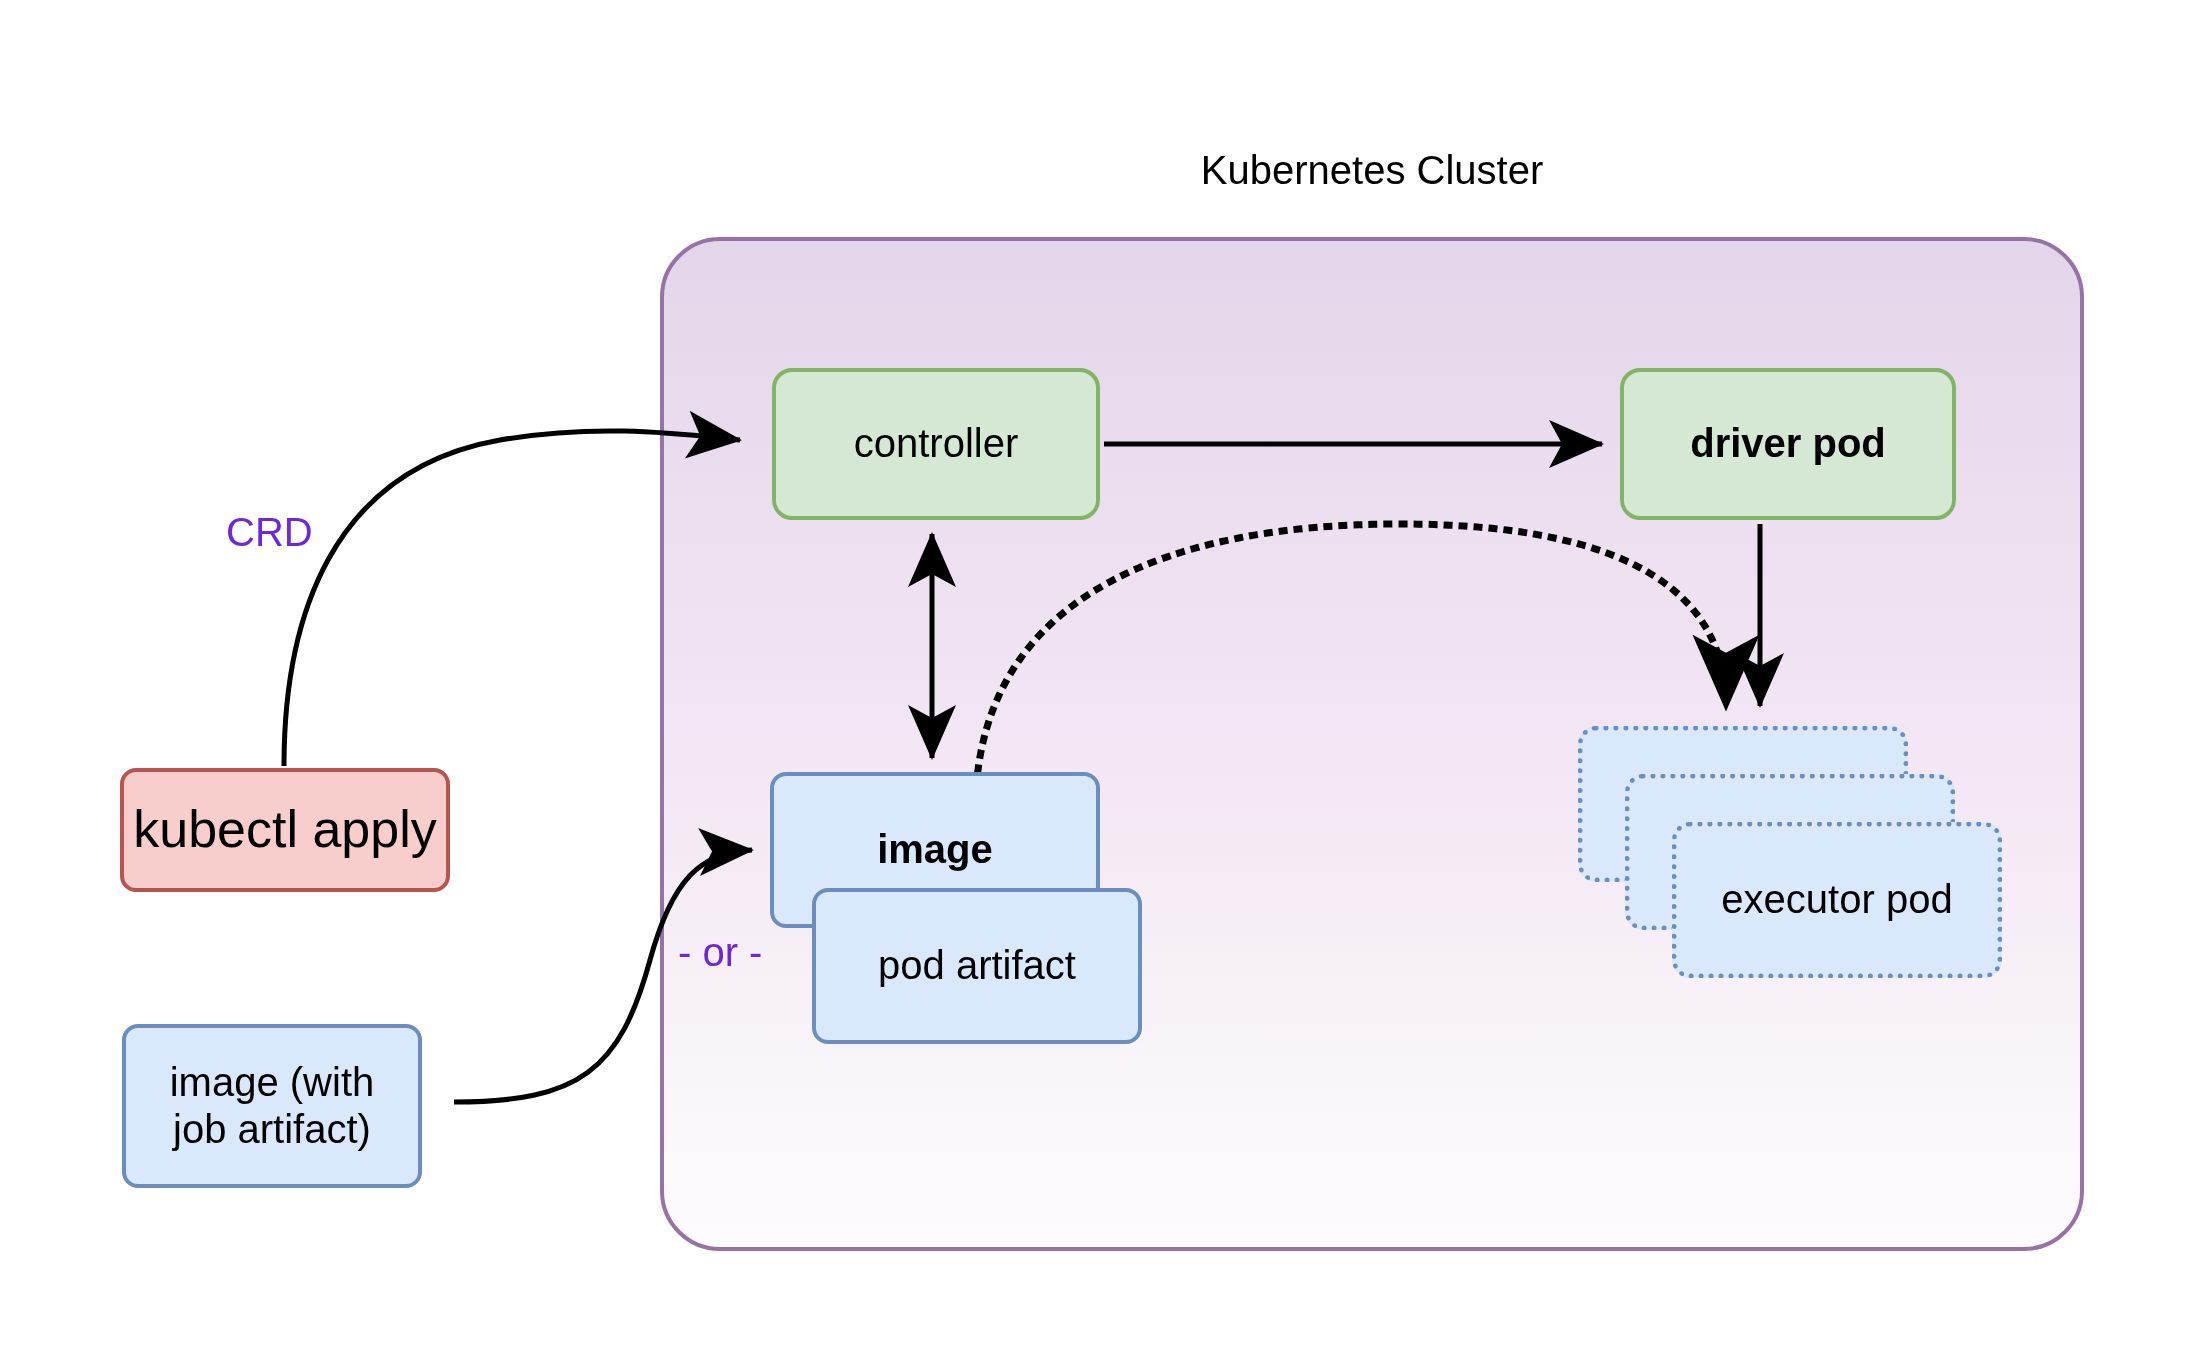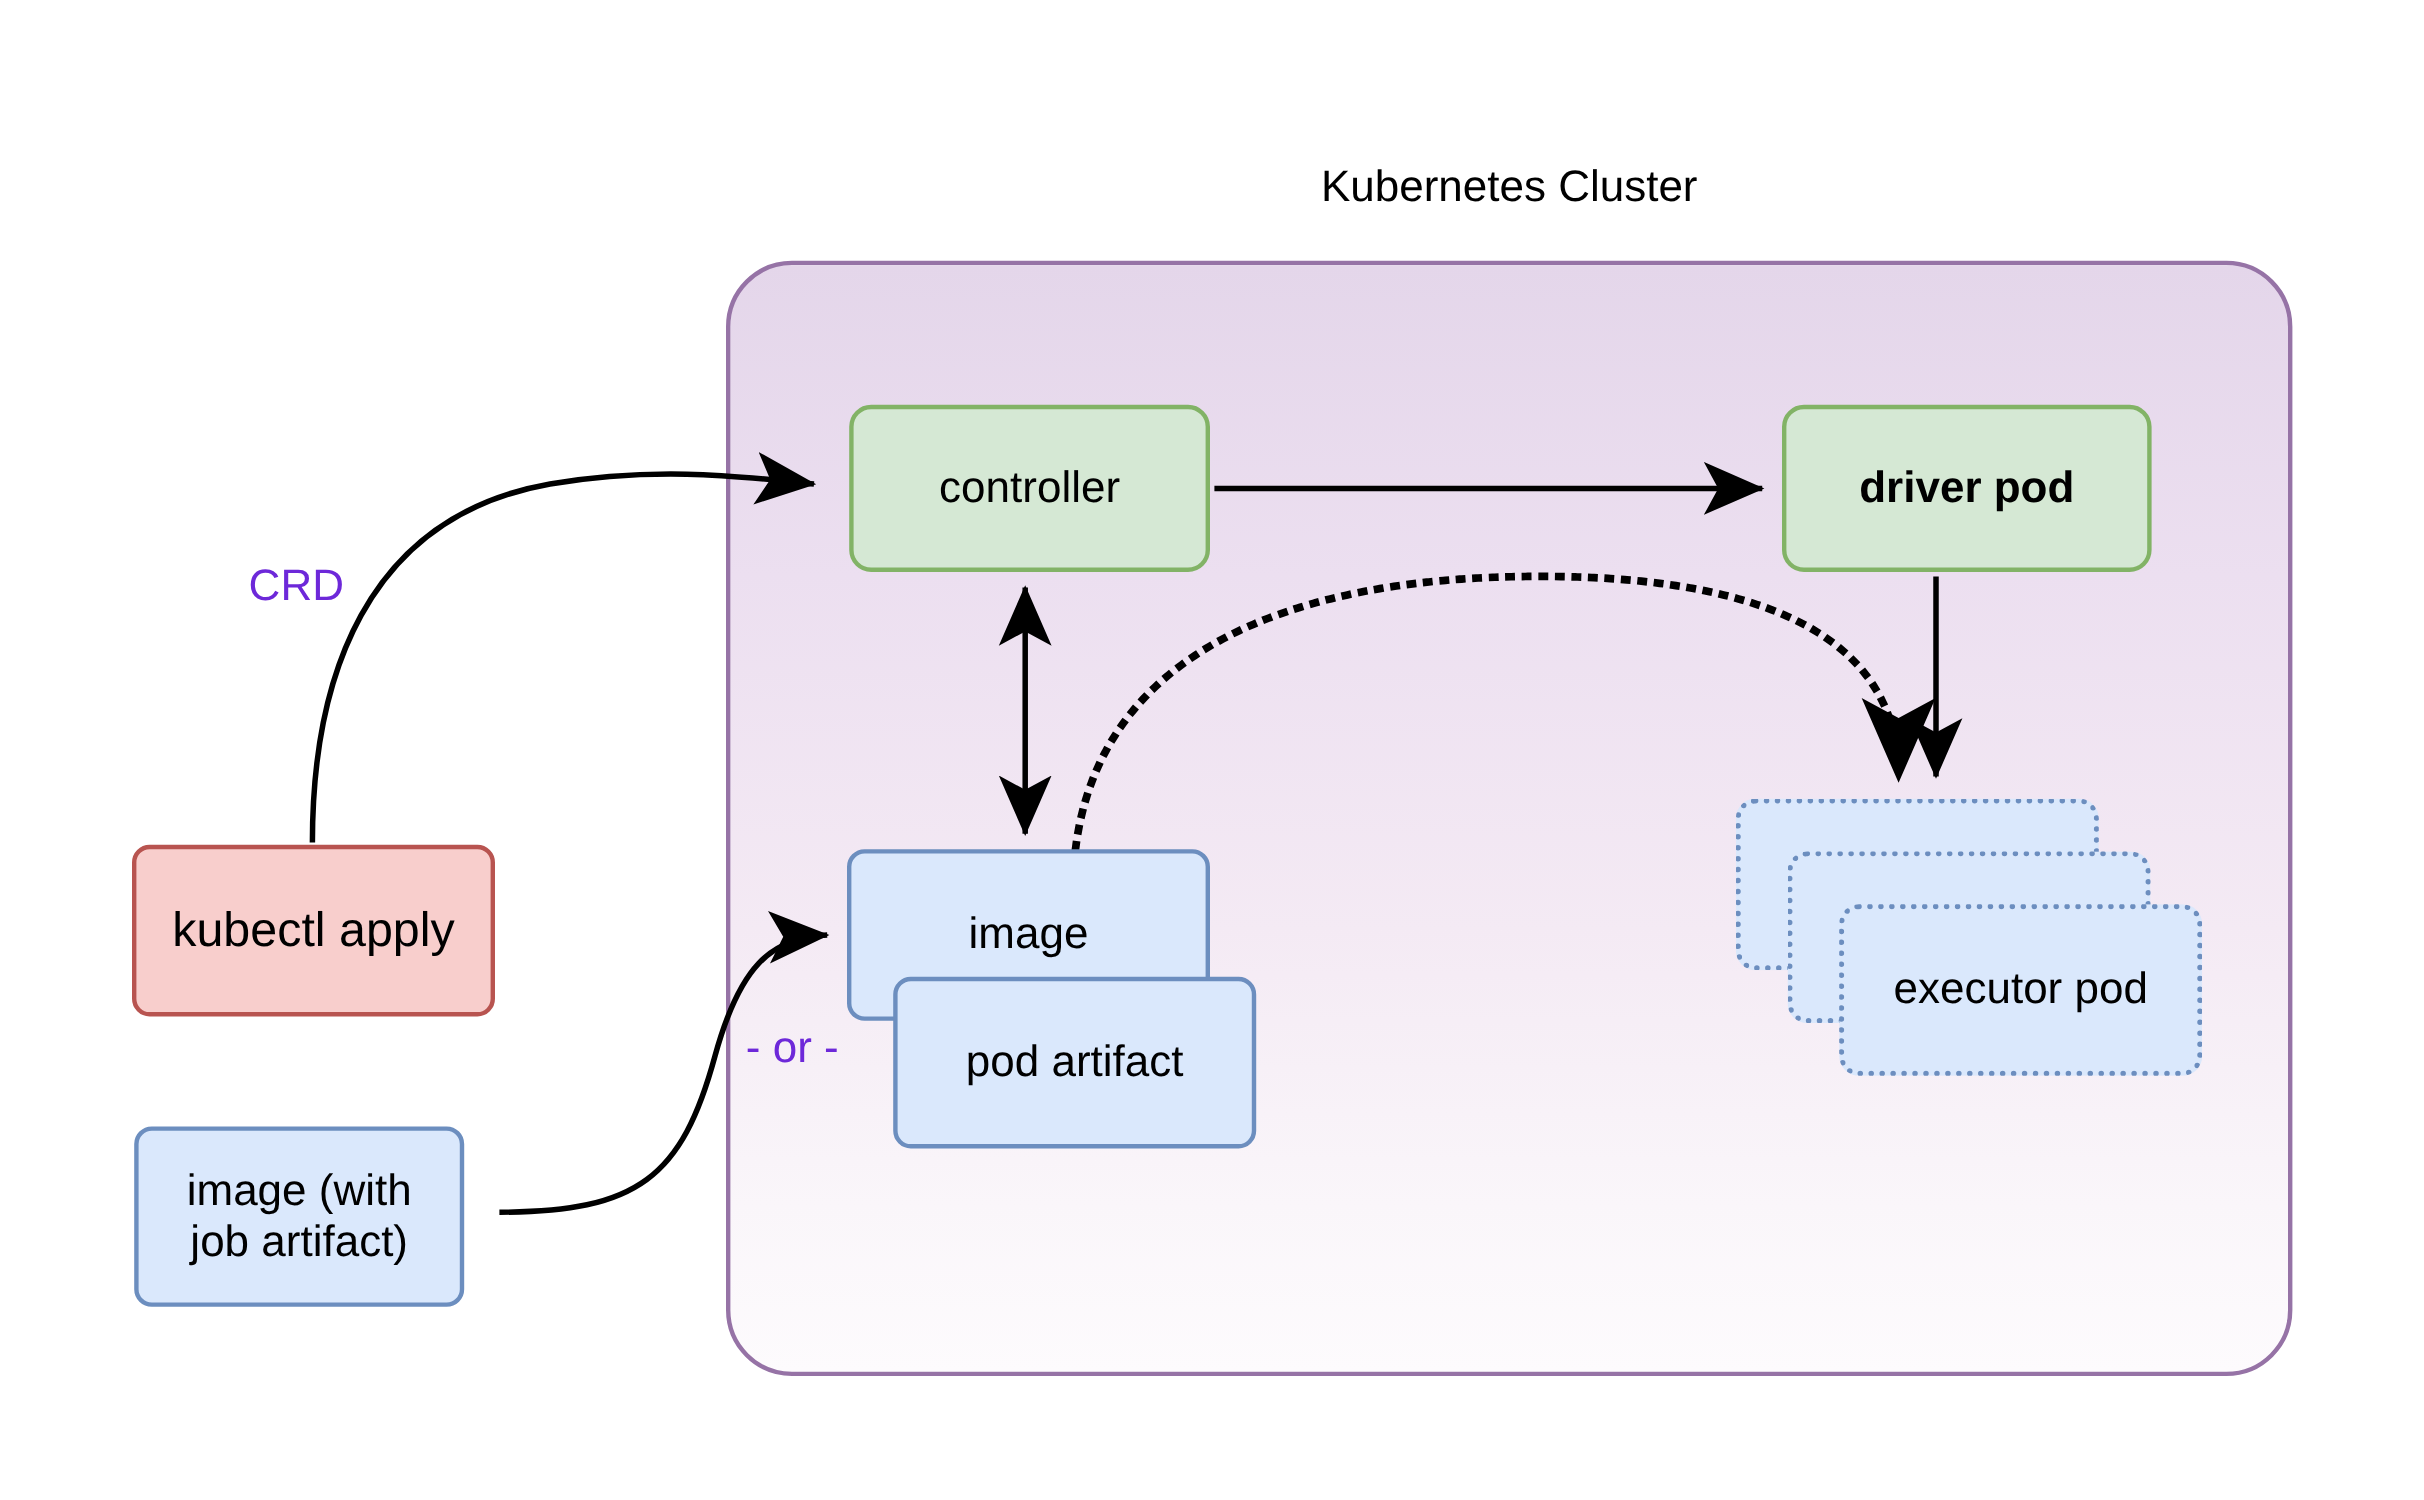--- a/index.html
+++ b/index.html
@@ -80,23 +80,23 @@
   }
   .blue-dotted {
     background: #dae8fc;
     border: 5px dotted #6c8ebf;
     border-radius: 18px;
   }
 
   
   .n-controller   { left: 772px;  top: 368px;  width: 328px; height: 152px; font-size: 40px; }
   .n-driver       { left: 1620px; top: 368px;  width: 336px; height: 152px; font-size: 40px; font-weight: bold; }
-  .n-kubectl      { left: 120px;  top: 768px;  width: 330px; height: 156px; font-size: 44px; }
+  .n-kubectl      { left: 120px;  top: 768px;  width: 330px; height: 124px; font-size: 52px; }
   .n-image-job    { left: 122px;  top: 1024px; width: 300px; height: 164px; font-size: 40px; }
-  .n-image        { left: 770px;  top: 772px;  width: 330px; height: 156px; font-size: 40px; }
+  .n-image        { left: 770px;  top: 772px;  width: 330px; height: 156px; font-size: 40px; font-weight: bold; }
   .n-podtemplate  { left: 812px;  top: 888px;  width: 330px; height: 156px; font-size: 40px; }
 
   .n-exec1 { left: 1578px; top: 726px; width: 330px; height: 156px; font-size: 40px; }
   .n-exec2 { left: 1625px; top: 774px; width: 330px; height: 156px; font-size: 40px; }
   .n-exec3 { left: 1672px; top: 822px; width: 330px; height: 156px; font-size: 40px; }
   .n-exec1 .label, .n-exec2 .label { white-space: nowrap; }
   .n-exec1, .n-exec2 { overflow: hidden; }
 
   
   .edge-label {

